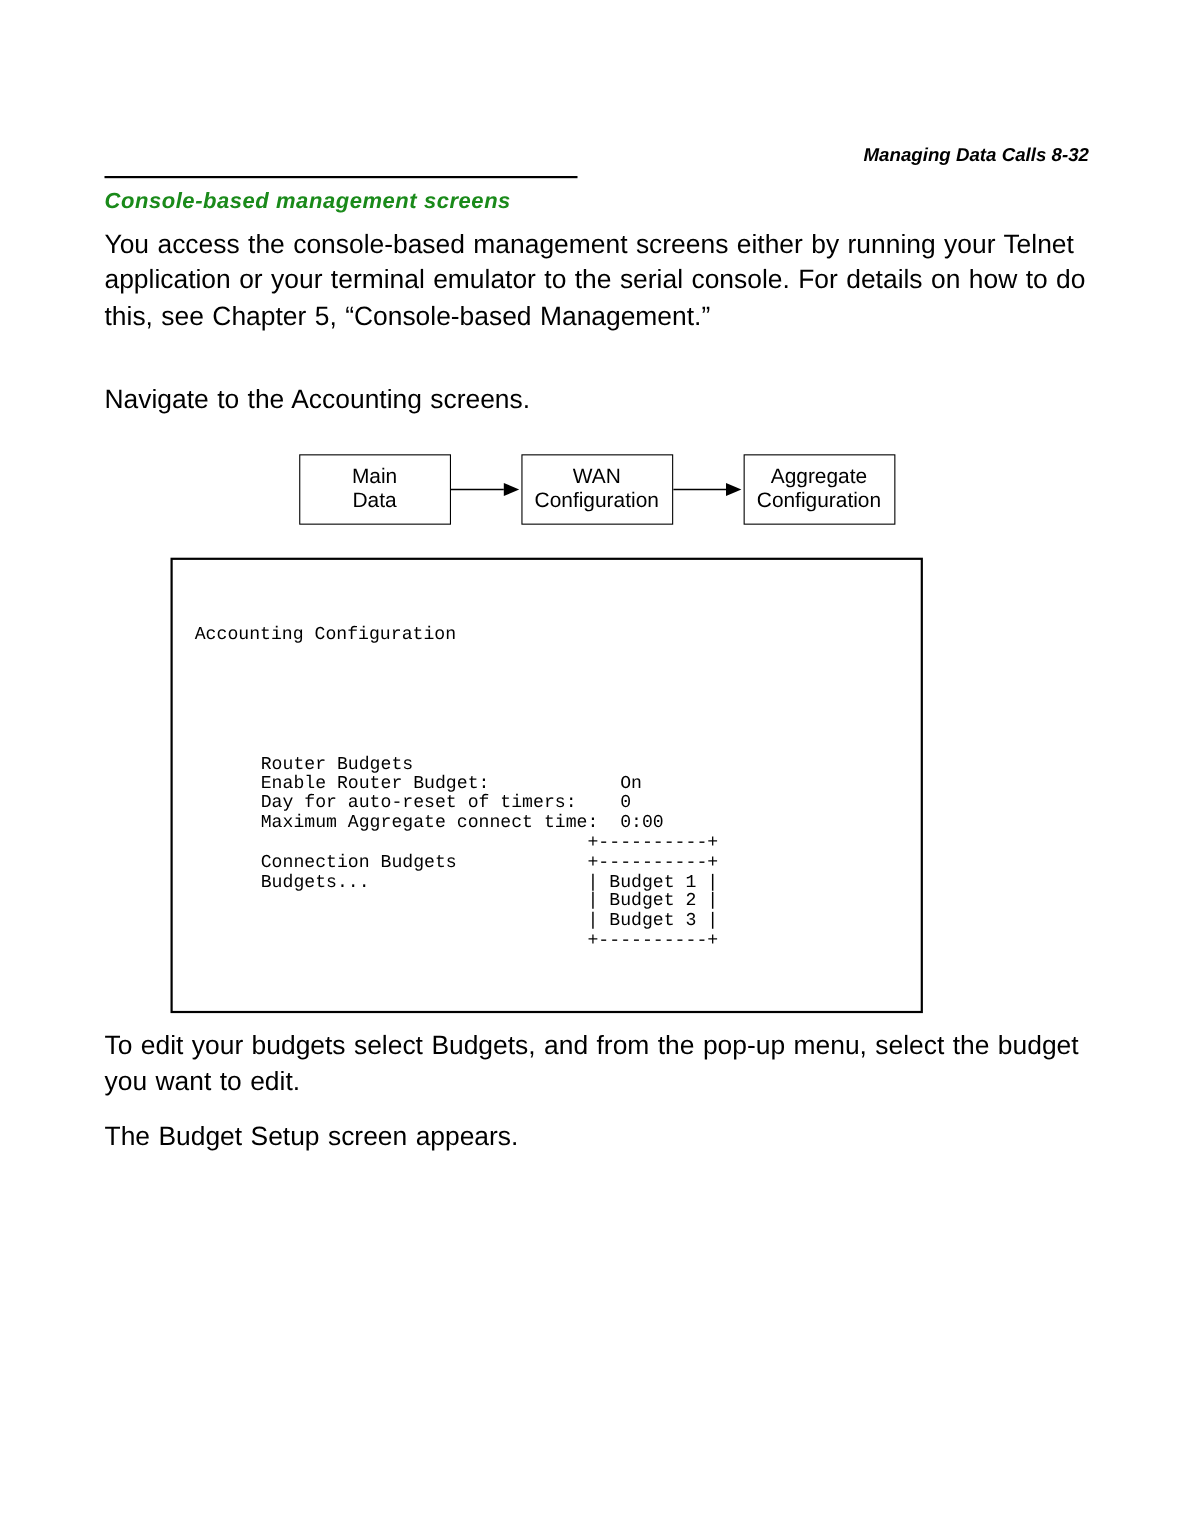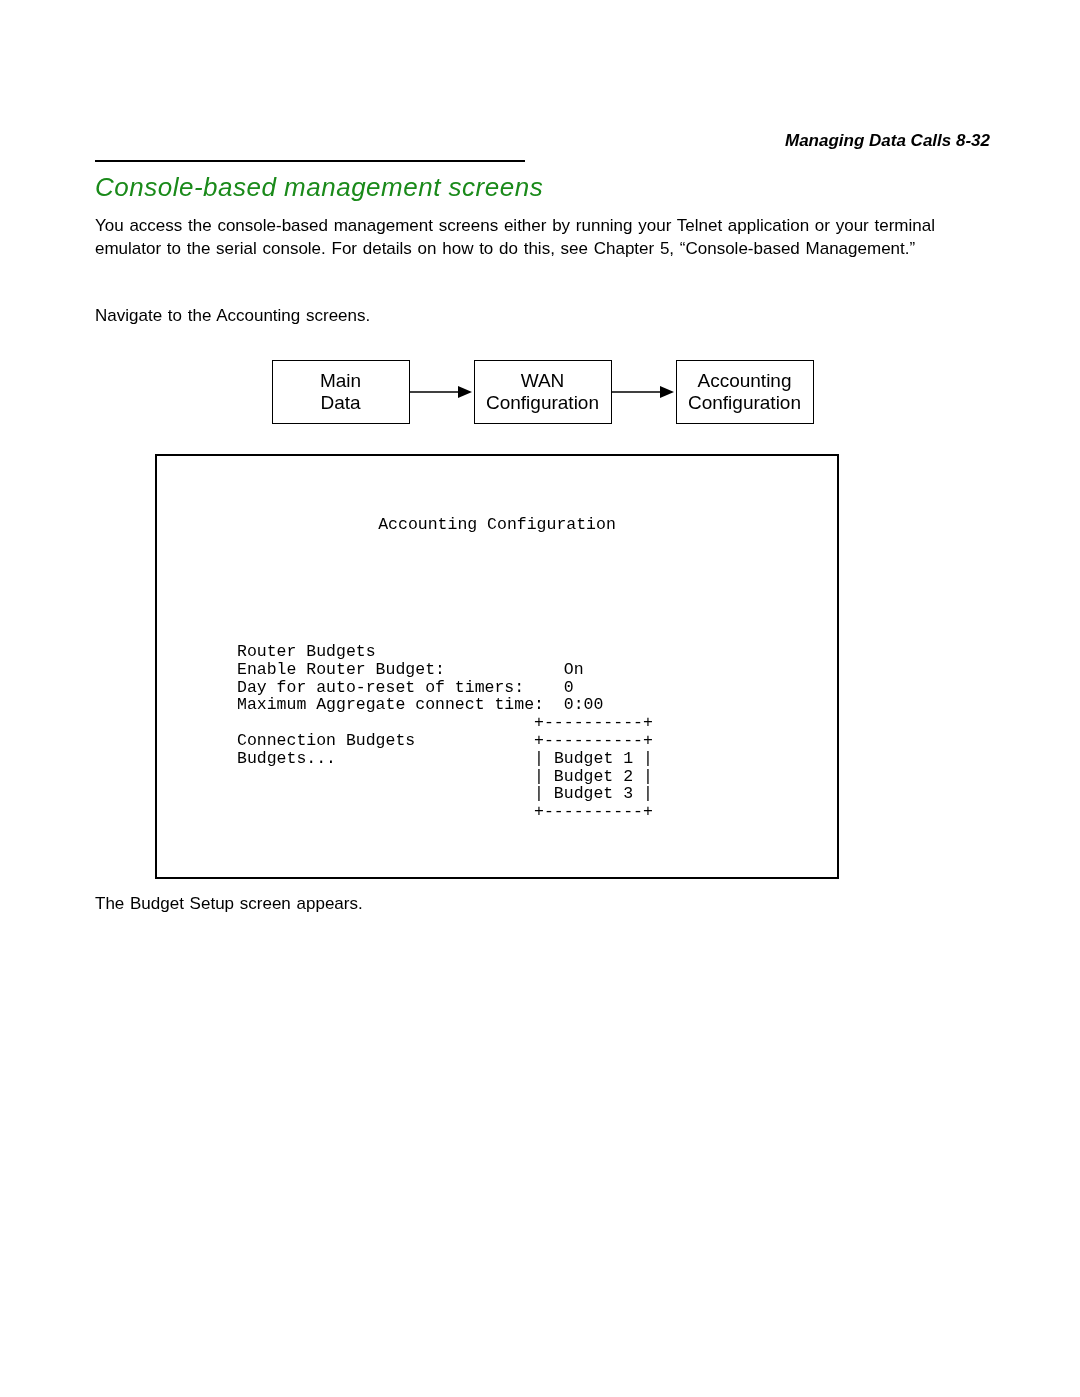--- a/index.html
+++ b/index.html
@@ -28,29 +28,29 @@
   }
   .rule {
     border: none;
     border-top: 2px solid #000;
     width: 430px;
     margin: 40px 0 8px 0;
   }
   h1.section-title {
     font-family: "Trebuchet MS", "Segoe UI", Tahoma, sans-serif;
     font-style: italic;
-    font-weight: normal;
+    font-weight: bold;
     color: #1a8a1a;
-    font-size: 26px;
+    font-size: 20px;
     letter-spacing: 0.5px;
     margin: 0 0 10px 0;
   }
   p.body {
     margin: 0 0 18px 0;
-    font-size: 17px;
+    font-size: 24px;
     word-spacing: 1px;
   }
   p.body.spacer-top {
     margin-top: 44px;
   }
 
   
   .flow {
     display: flex;
     align-items: center;
@@ -87,22 +87,21 @@
     width: 640px;
     margin: 22px 0 14px 60px;
     padding: 24px 20px 20px 20px;
     min-height: 285px;
     font-family: "Courier New", Courier, monospace;
     font-size: 16.5px;
     line-height: 1.08;
     white-space: pre;
   }
   .console-title {
-    text-align: center;
-    margin-bottom: 34px;
+    margin-bottom: 24px;
   }
   .console-body {
     padding-left: 60px;
     margin-top: 40px;
   }
 </style>
 </head>
 <body>
 
 <div class="page">
@@ -132,35 +131,36 @@
       <span>WAN</span>
       <span>Configuration</span>
     </div>
     <div class="arrow">
       <svg width="64" height="20" viewBox="0 0 64 20">
         <line x1="0" y1="10" x2="48" y2="10" stroke="#000" stroke-width="1.5"></line>
         <polygon points="48,4 62,10 48,16" fill="#000"></polygon>
       </svg>
     </div>
     <div class="flow-box">
-      <span>Accounting</span>
+      <span>Aggregate</span>
       <span>Configuration</span>
     </div>
   </div>
 
 
   <div class="console-frame">
     <div class="console-title">Accounting Configuration</div>
     <div class="console-body"><span>Router Budgets</span>
 <span>Enable Router Budget:</span>            <span>On</span>
 <span>Day for auto-reset of timers:</span>    <span>0</span>
 <span>Maximum Aggregate connect time:</span>  <span>0:00</span>
                               <span>+----------+</span>
 <span>Connection Budgets</span>            <span>+----------+</span>
 <span>Budgets...</span>                    <span>| Budget 1 |</span>
                               <span>| Budget 2 |</span>
                               <span>| Budget 3 |</span>
                               <span>+----------+</span></div>
   </div>
 
+  <p class="body">To edit your budgets select Budgets, and from the pop-up menu, select the budget you want to edit.</p>
   <p class="body">The Budget Setup screen appears.</p>
 
 </div>
 
 </body></html>

